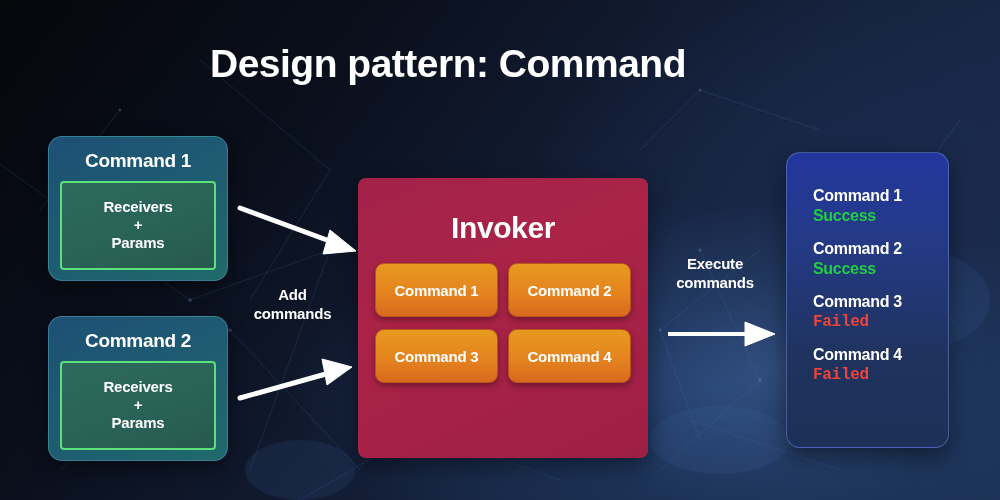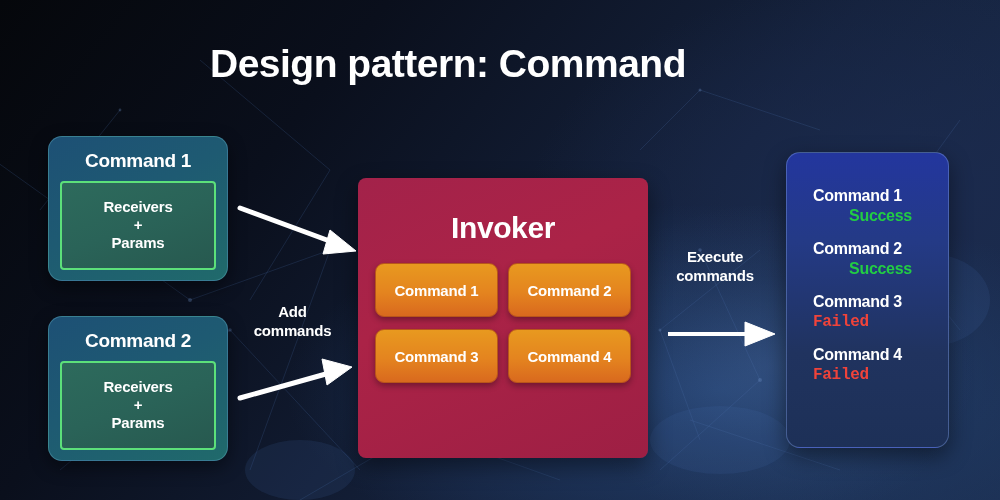--- a/index.html
+++ b/index.html
@@ -110,32 +110,32 @@
     padding:33px 0 0 26px;
   }
   .result-row { margin-bottom:13px; }
   .result-name {
     color:#ffffff; font-size:16px; font-weight:bold;
     letter-spacing:-0.3px; line-height:1.25;
   }
   .result-status {
     font-size:16px; font-weight:bold; letter-spacing:-0.3px; line-height:1.25;
   }
-  .status-success { color:#22cc44;text-align:center; }
+  .status-success { color:#22cc44; }
   .status-failed  { color:#f0433a;font-family:Liberation Mono, monospace; }
 
   
   .arrows { position:absolute; inset:0; width:1000px; height:500px; pointer-events:none; }
   .flow-label {
     position:absolute;
     color:#ffffff; font-size:15px; font-weight:bold;
     text-align:center; line-height:1.25; letter-spacing:-0.2px;
   }
-  #label-add { left:230px; top:303px; width:125px; }
-  #label-execute { left:656px; top:248px; width:118px; }
+  #label-add { left:230px; top:286px; width:125px; }
+  #label-execute { left:656px; top:255px; width:118px; }
 </style>
 </head>
 <body>
 
 <div class="stage">
 
   <svg class="bg-svg" viewBox="0 0 1000 500" preserveAspectRatio="none">
     <g stroke="#4a6ea8" stroke-opacity="0.22" stroke-width="1" fill="none">
       <path d="M-20 150 L190 300 L330 250 L250 470"></path>
       <path d="M60 470 L230 330 L360 470"></path>

